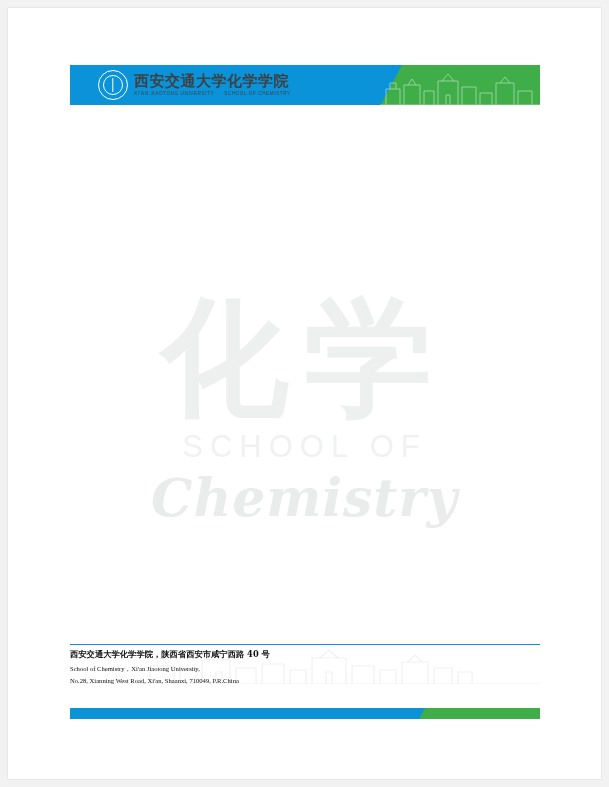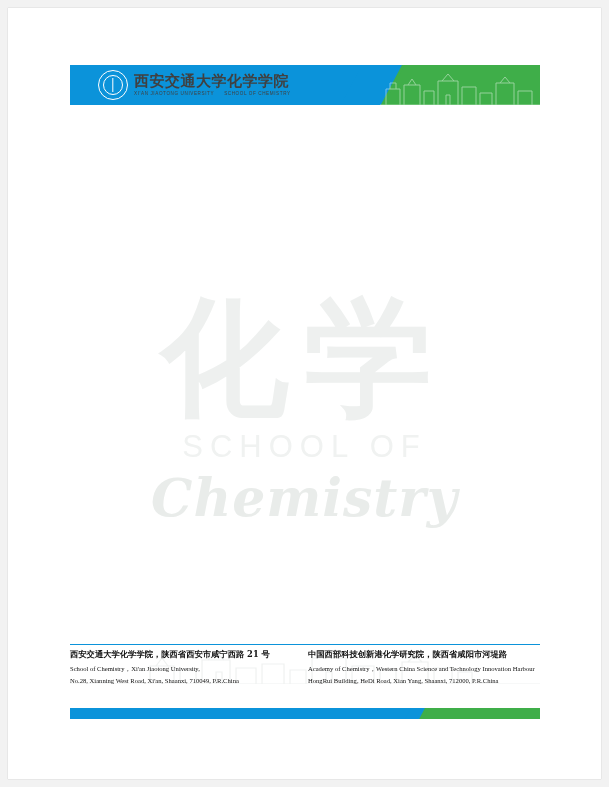--- a/index.html
+++ b/index.html
@@ -328,28 +328,23 @@
         <path d="M364 42 V26 H382 V42"></path>
         <path d="M388 42 V30 H402 V42"></path>
         <path d="M0 42 H470"></path>
       </g>
     </svg>
 
     <div class="footer-rule"></div>
 
     <div class="footer-cols">
       <div class="f-col">
-        <div class="f-cn">西安交通大学化学学院，陕西省西安市咸宁西路 21 号</div>
+        <div class="f-cn">西安交通大学化学学院，陕西省西安市咸宁西路 40 号</div>
         <div class="f-en">School of Chemistry，Xi'an Jiaotong University,</div>
         <div class="f-en">No.28, Xianning West Road, Xi'an, Shaanxi, 710049, P.R.China</div>
-      </div>
-      <div class="f-col right">
-        <div class="f-cn">中国西部科技创新港化学研究院，陕西省咸阳市河堤路</div>
-        <div class="f-en">Academy of Chemistry，Western China Science and Technology Innovation Harbour</div>
-        <div class="f-en">HongRui Building, HeDi Road, Xian Yang, Shaanxi, 712000, P.R.China</div>
       </div>
     </div>
 
     <div class="footer-band">
       <div class="fb-blue"></div>
       <div class="fb-green"></div>
       <div class="fb-green-skew"></div>
       <div class="fb-blue-skew"></div>
     </div>
 

